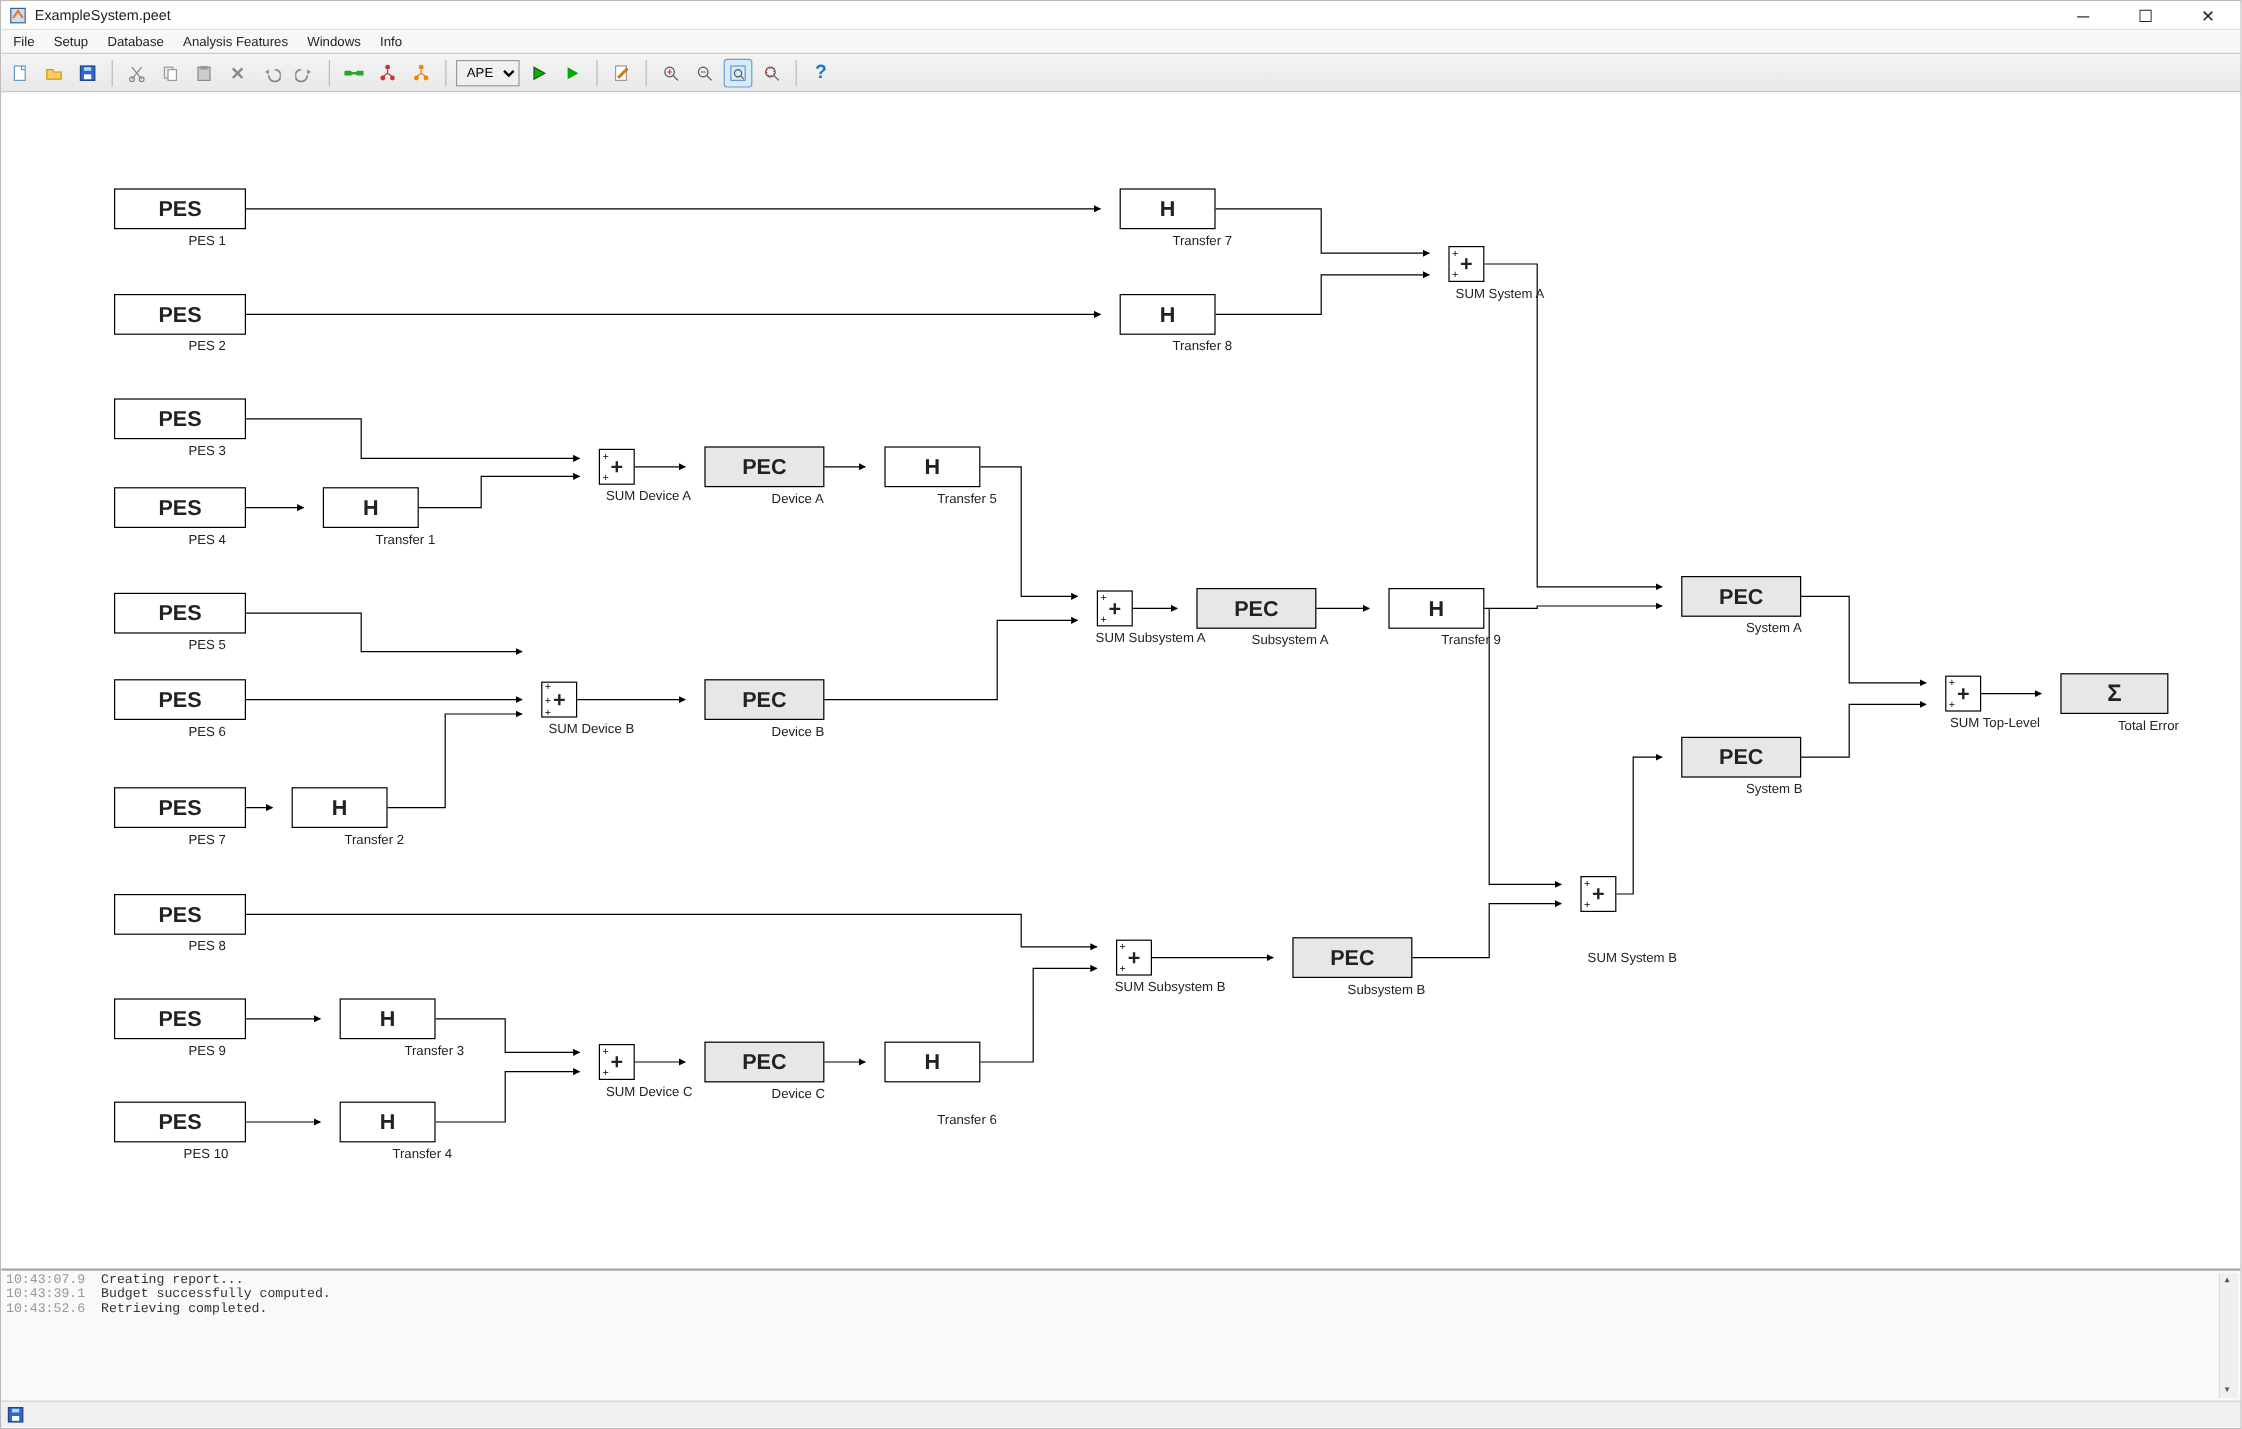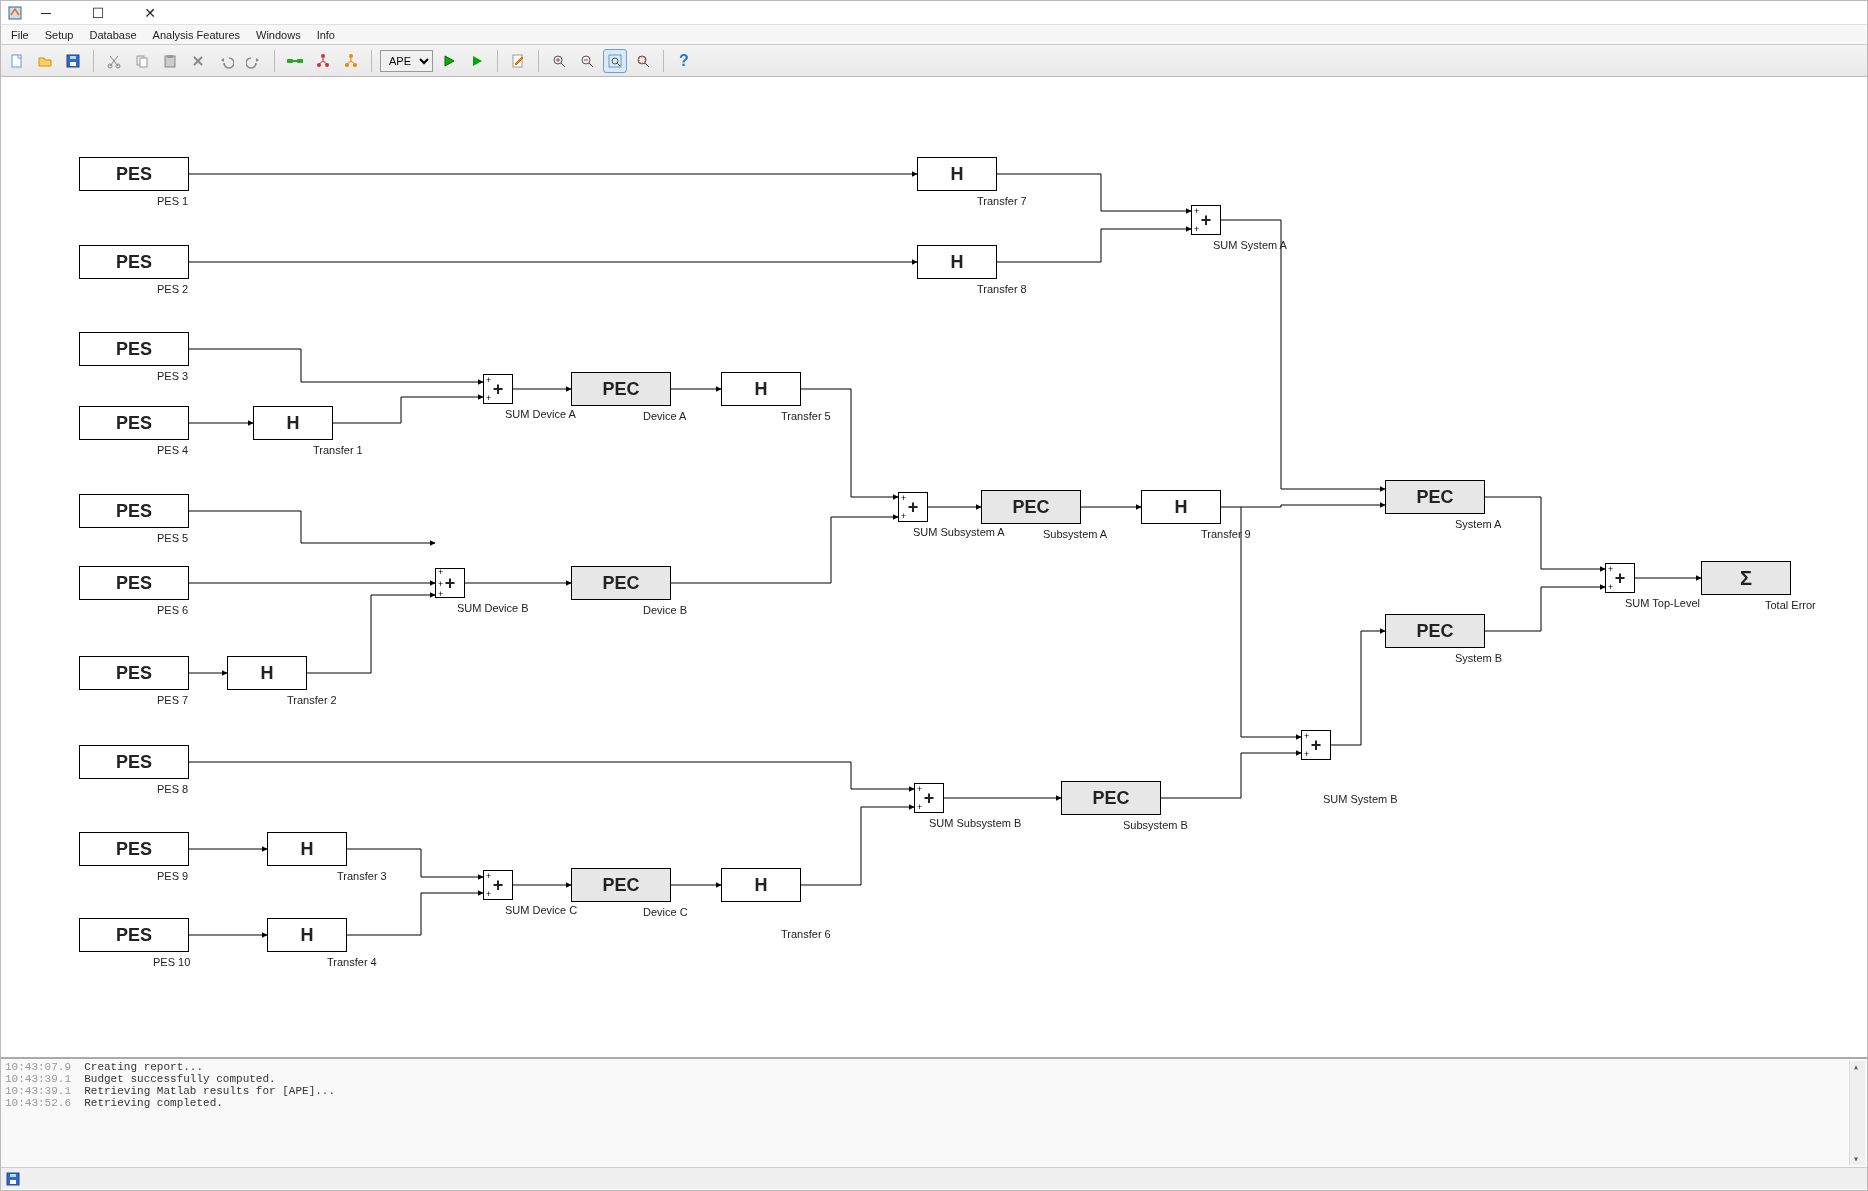--- a/index.html
+++ b/index.html
@@ -66,20 +66,21 @@
   overflow: auto;
   background: #fff;
 }
 svg.wires { position:absolute; top:0; left:0; width:100%; height:100%; pointer-events:none; }
 .blk {
   position:absolute;
   border:1px solid #000;
   background:#fff;
   display:flex; align-items:center; justify-content:center;
   font-weight:bold;
+  margin-left:16px;
 }
 .blk.pes { width:110px; height:34px; font-size:18px; }
 .blk.h   { width:80px;  height:34px; font-size:18px; }
 .blk.pec { width:100px; height:34px; font-size:18px; background:#e7e7e7; }
 .blk.sum { width:30px;  height:30px; font-size:10px; background:#fff; font-weight:normal; }
 .blk.sum .plus { font-size:18px; font-weight:bold; }
 .blk.sigma { width:90px; height:34px; font-size:20px; background:#e7e7e7; }
 .lbl {
   position:absolute;
   font-size:11px;
@@ -114,20 +115,21 @@
 .scroll-arrow { position:absolute; right:3px; width:12px; height:12px; font-size:10px; text-align:center; color:#555;}
 </style>
 </head>
 <body>
 
 <div class="titlebar">
   <svg class="icon" viewBox="0 0 16 16">
       <rect x="2" y="2" width="12" height="12" fill="#cde" stroke="#369"></rect>
       <path d="M4 10 L8 4 L12 10" fill="none" stroke="#f60" stroke-width="1.5"></path>
     </svg>
+  <span class="title">ExampleSystem.peet</span>
   <div class="win-btns">
     <div class="win-btn">─</div>
     <div class="win-btn">☐</div>
     <div class="win-btn">✕</div>
   </div>
 </div>
 
 <div class="menubar">
   <span class="menu-item">File</span>
   <span class="menu-item">Setup</span>
@@ -512,21 +514,20 @@
 <div class="blk sigma" style="left:1700px;top:484px">
       <span>Σ</span>
     </div>
 <div class="lbl" style="left:1720px;top:522px">Total Error</div>
 
 </div>
 
 <div class="console">
   <div class="line"><span class="ts">10:43:07.9</span>  <span class="msg">Creating report...</span></div>
   <div class="line"><span class="ts">10:43:39.1</span>  <span class="msg">Budget successfully computed.</span></div>
-  <div class="line"><span class="ts">10:43:39.1</span>  <span class="msg">Retrieving Matlab results for [APE]...</span></div>
   <div class="line"><span class="ts">10:43:52.6</span>  <span class="msg">Retrieving completed.</span></div>
   <div class="scroll-indicator">
     <div class="scroll-arrow" style="top:0">▴</div>
     <div class="scroll-arrow" style="bottom:0">▾</div>
   </div>
 </div>
 
 <div class="statusbar">
   <svg class="save-icon" viewBox="0 0 16 16">
       <rect x="2" y="2" width="12" height="12" fill="#36c" stroke="#248"></rect>

